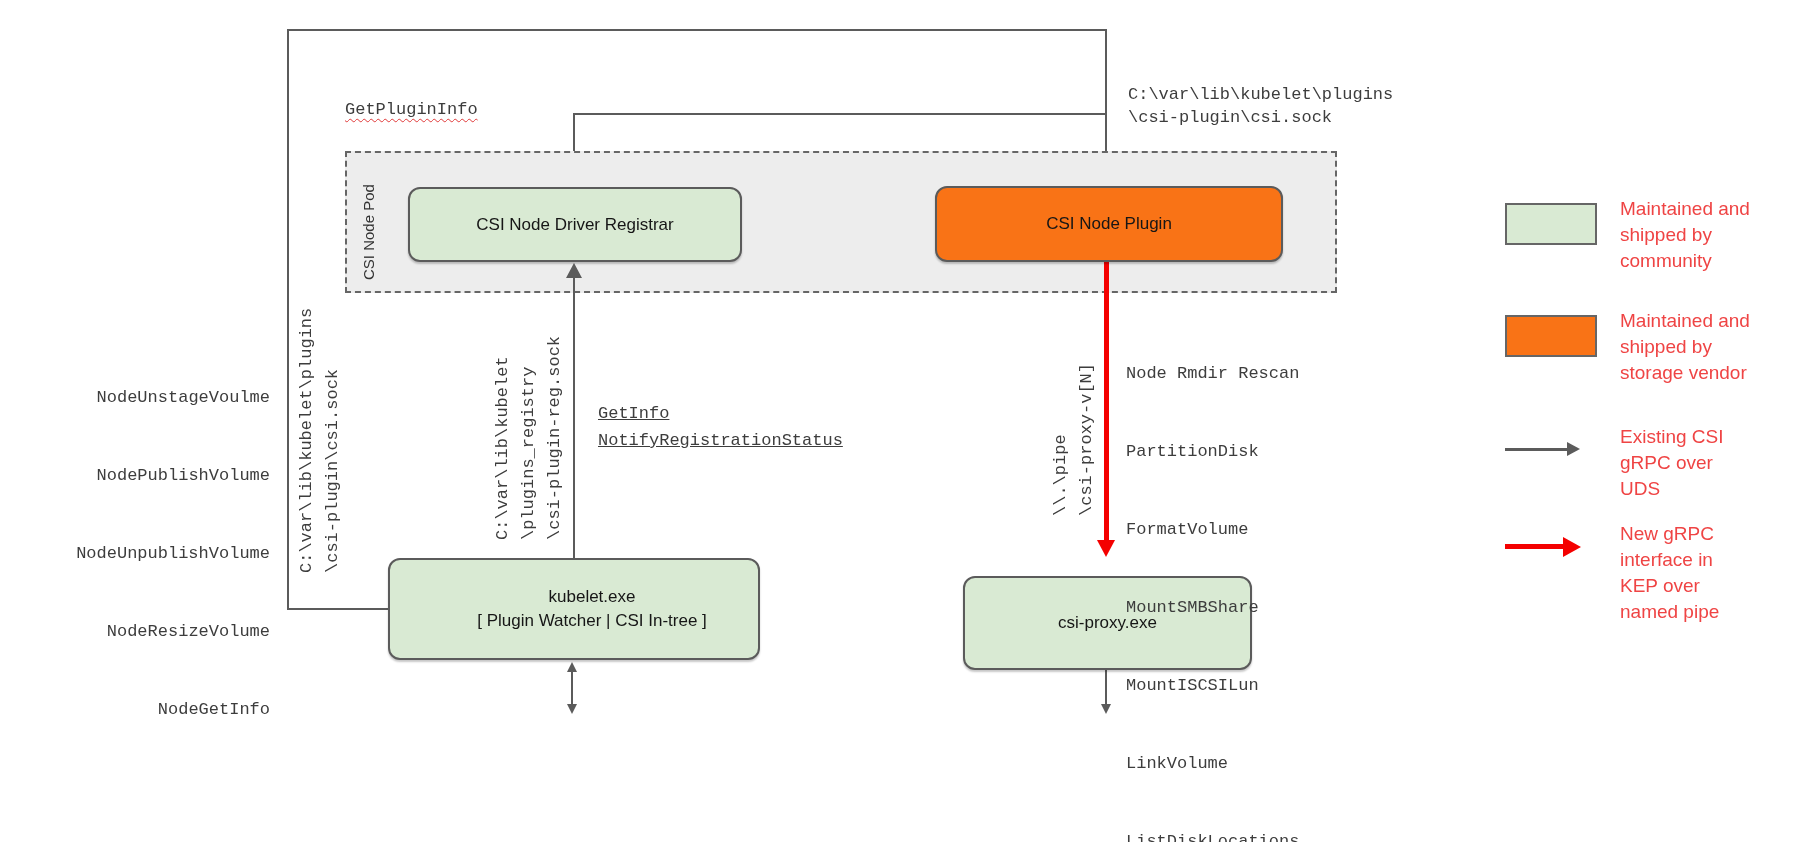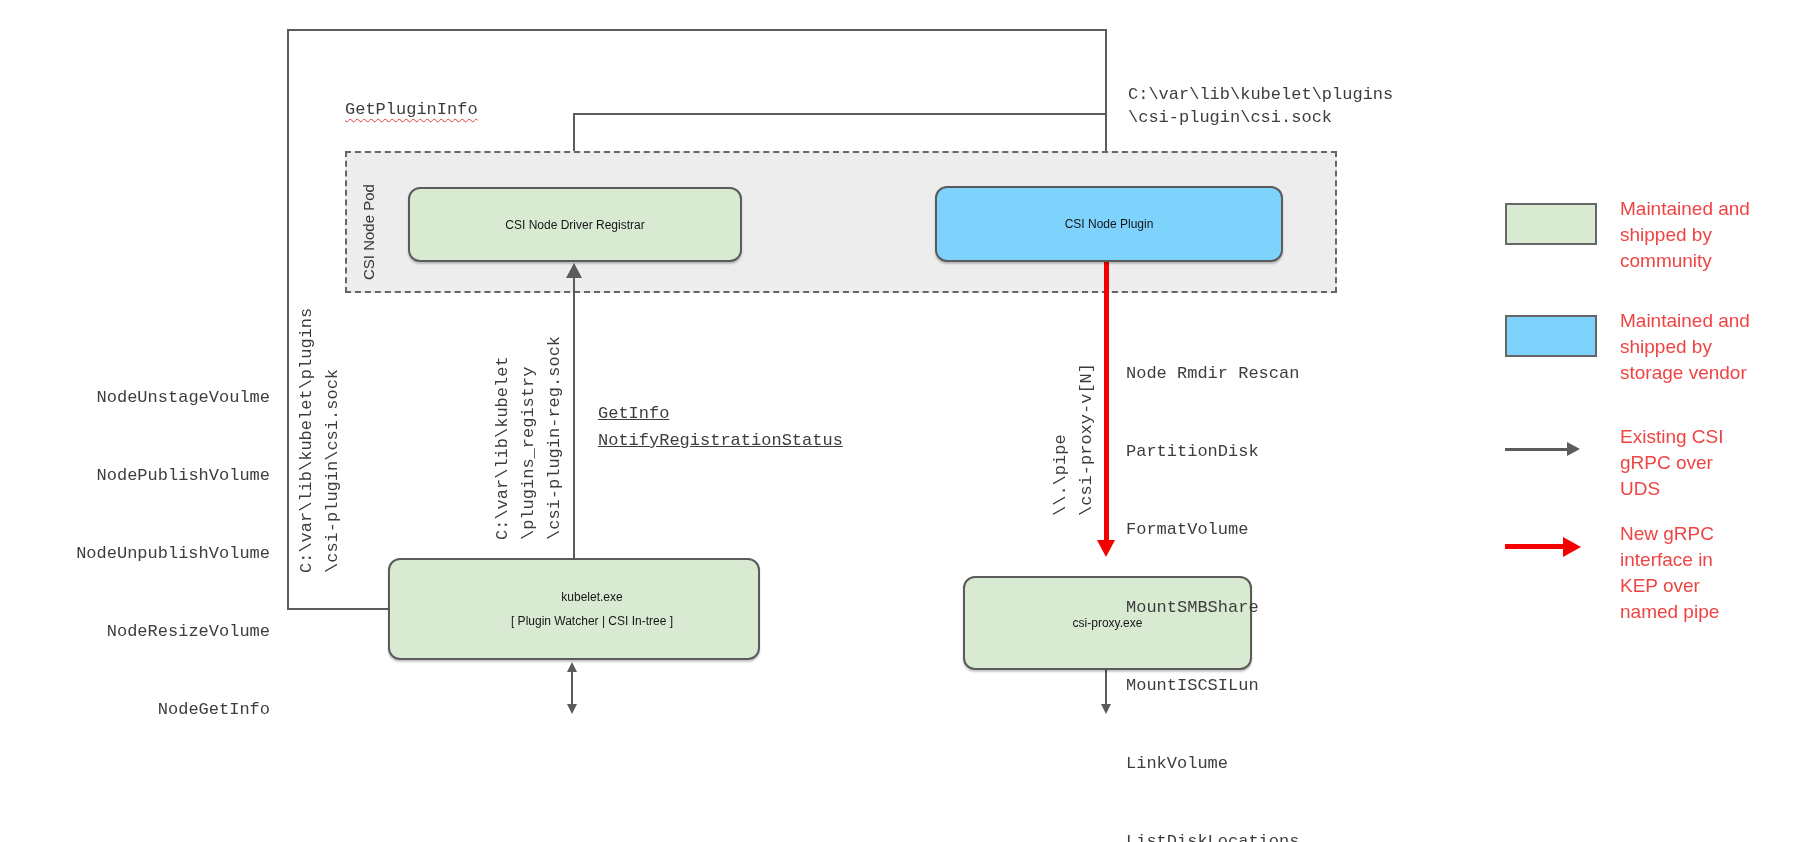--- a/index.html
+++ b/index.html
@@ -8,25 +8,25 @@
     font-family:"Liberation Sans","DejaVu Sans",sans-serif;
   }
   .mono {
     font-family:"Liberation Mono","DejaVu Sans Mono",monospace;
     font-size:17px; color:#3d3d3d; line-height:26px; white-space:pre;
   }
   .abs { position:absolute; }
   .box {
     position:absolute; border:2px solid #5b5b5b; border-radius:12px;
     display:flex; flex-direction:column; align-items:center; justify-content:center;
-    text-align:center; font-size:12px; color:#161616;
+    text-align:center; font-size:17px; color:#161616;
     box-shadow:0 2px 2px rgba(0,0,0,0.22); box-sizing:border-box;
   }
   .green  { background:#d9ead3; }
-  .yellow { background:#7dd3fc; }
+  .yellow { background:#f97316; }
   .blue   { background:#c9daf8; }
   .pod {
     position:absolute; left:345px; top:151px; width:992px; height:142px;
     background:#ededed; border:2px dashed #666; box-sizing:border-box;
   }
   .line { position:absolute; background:#5b5b5b; }
   .redline { position:absolute; background:#f40000; }
   .vtext {
     position:absolute; transform-origin:0 0; transform:rotate(-90deg);
   }

